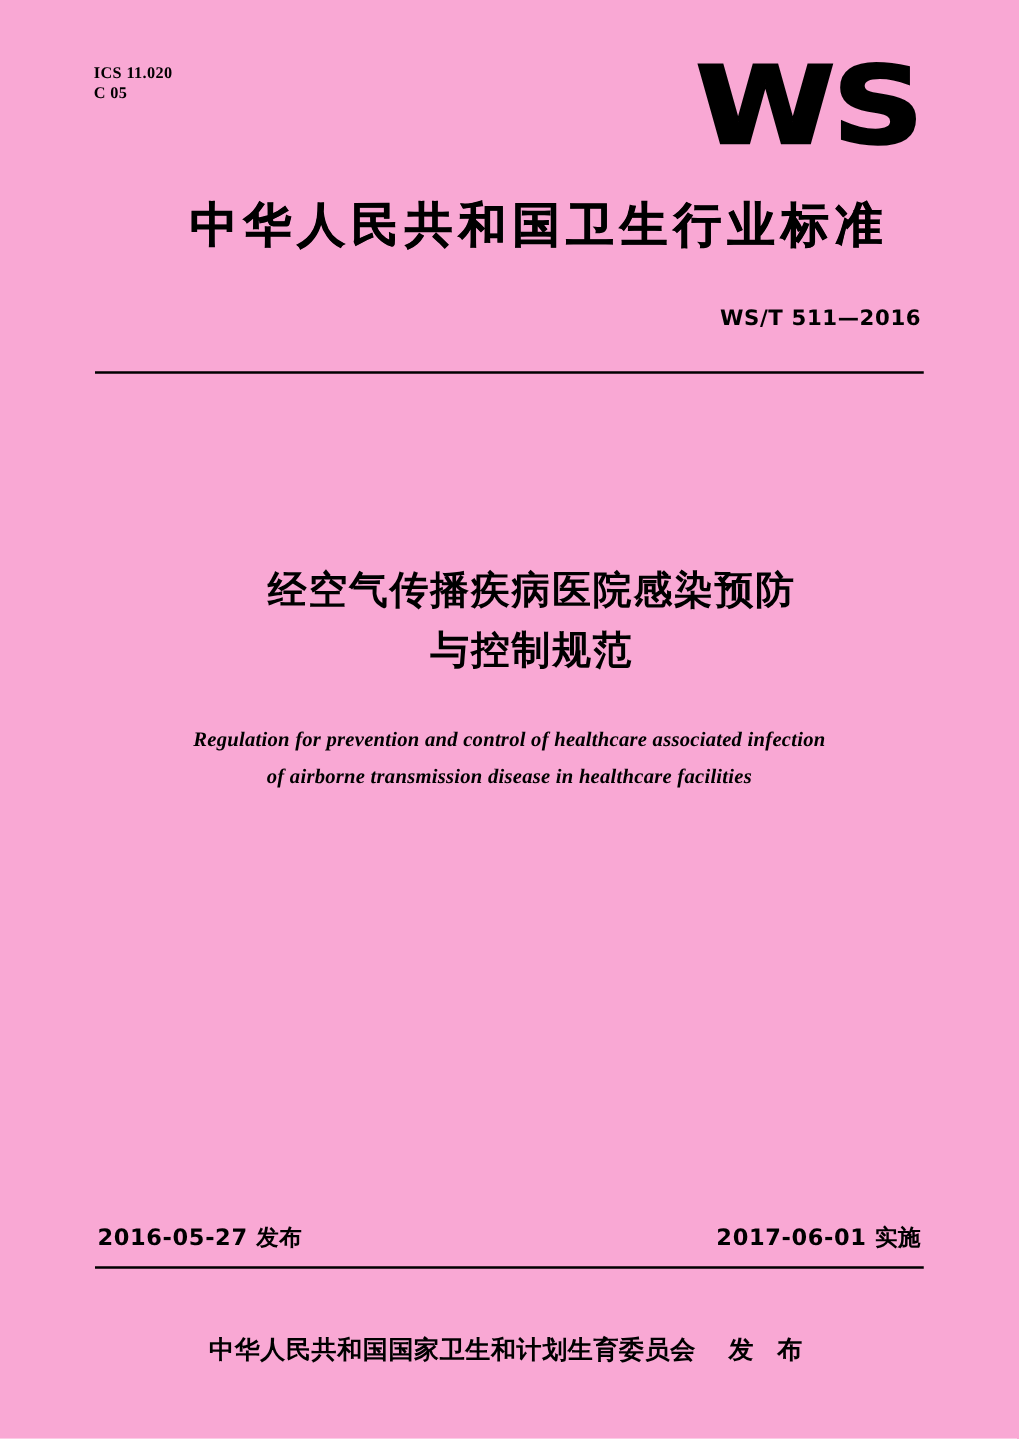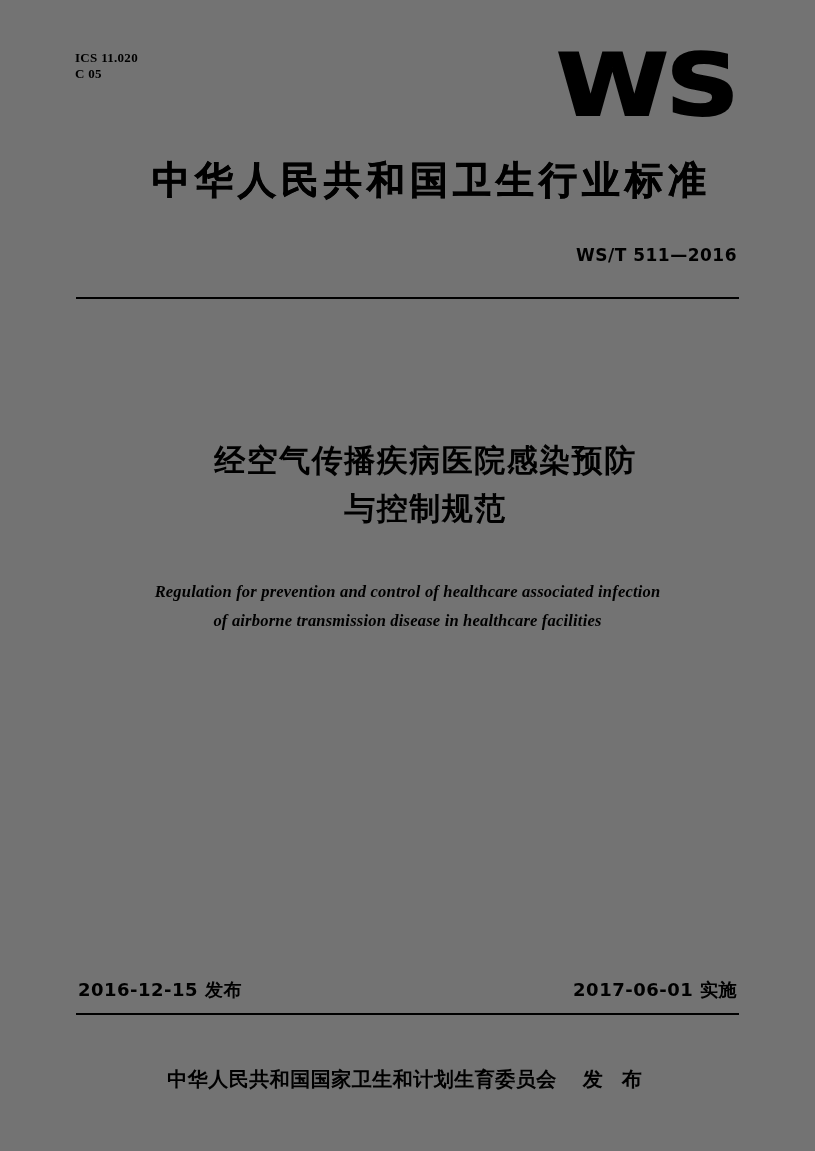--- a/index.html
+++ b/index.html
@@ -9,21 +9,21 @@
   }
   body {
     font-family: "Liberation Sans", sans-serif;
     color: #000000;
   }
   .page {
     position: relative;
     width: 815px;
     height: 1151px;
     margin: 0 auto;
-    background: #737373;
+    background: #f9a8d4;
     overflow: hidden;
     box-sizing: border-box;
   }
 
   
   .ics-block {
     position: absolute;
     left: 75px;
     top: 50px;
     font-family: "Liberation Serif", serif;
@@ -89,21 +89,21 @@
     right: 76px;
     top: 1013px;
     border-top: 2px solid #000;
   }
 
   
   .doc-title-cn {
     position: absolute;
     left: 0;
     right: 0;
-    top: 436px;
+    top: 448px;
     text-align: center;
     font-family: "DejaVu Sans", sans-serif;
     font-weight: bold;
     font-size: 31px;
     line-height: 1.55;
     letter-spacing: 1.5px;
     padding-left: 36px;
   }
 
   
@@ -178,21 +178,21 @@
     <div>经空气传播疾病医院感染预防</div>
     <div>与控制规范</div>
   </div>
 
   <div class="doc-title-en">
     <div>Regulation for prevention and control of healthcare associated infection</div>
     <div>of airborne transmission disease in healthcare facilities</div>
   </div>
 
   <div class="date-row">
-    <div class="date-item">2016-12-15 发布</div>
+    <div class="date-item">2016-05-27 发布</div>
     <div class="date-item">2017-06-01 实施</div>
   </div>
 
   <div class="rule-bottom"></div>
 
   <div class="issuer">
     <span class="issuer-name">中华人民共和国国家卫生和计划生育委员会</span><span class="issuer-verb">发 布</span>
   </div>
 
 </div>

